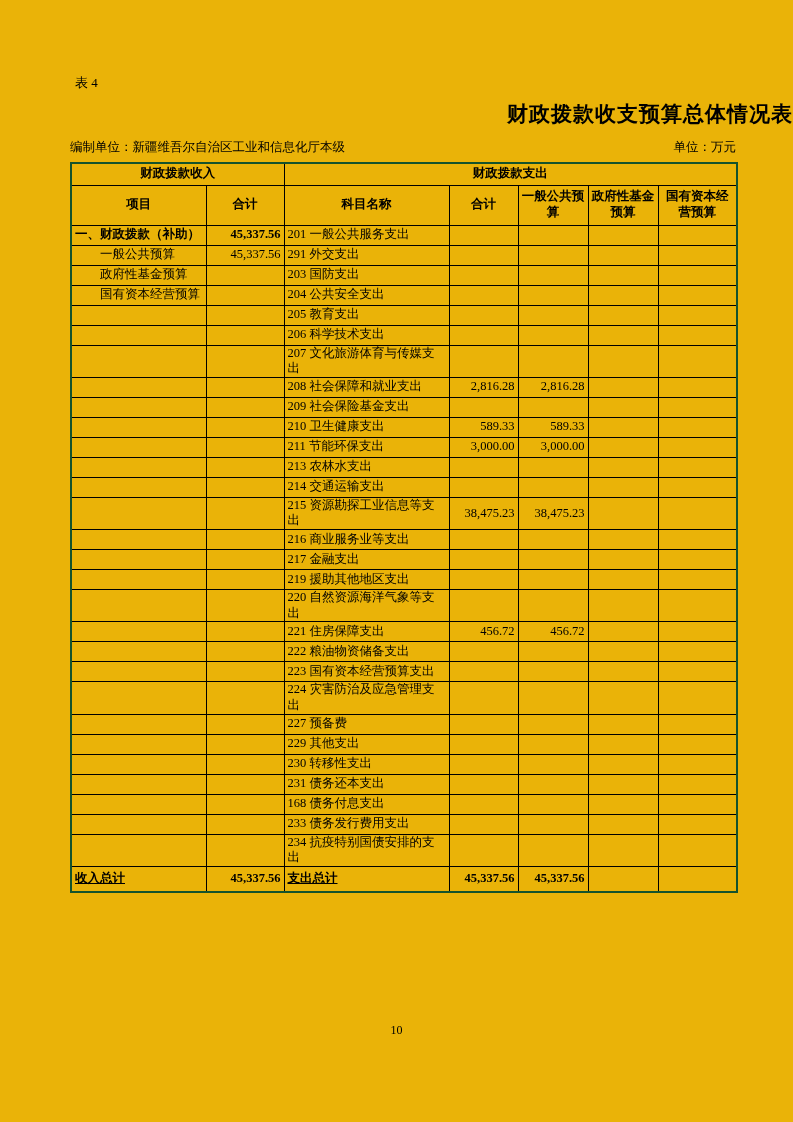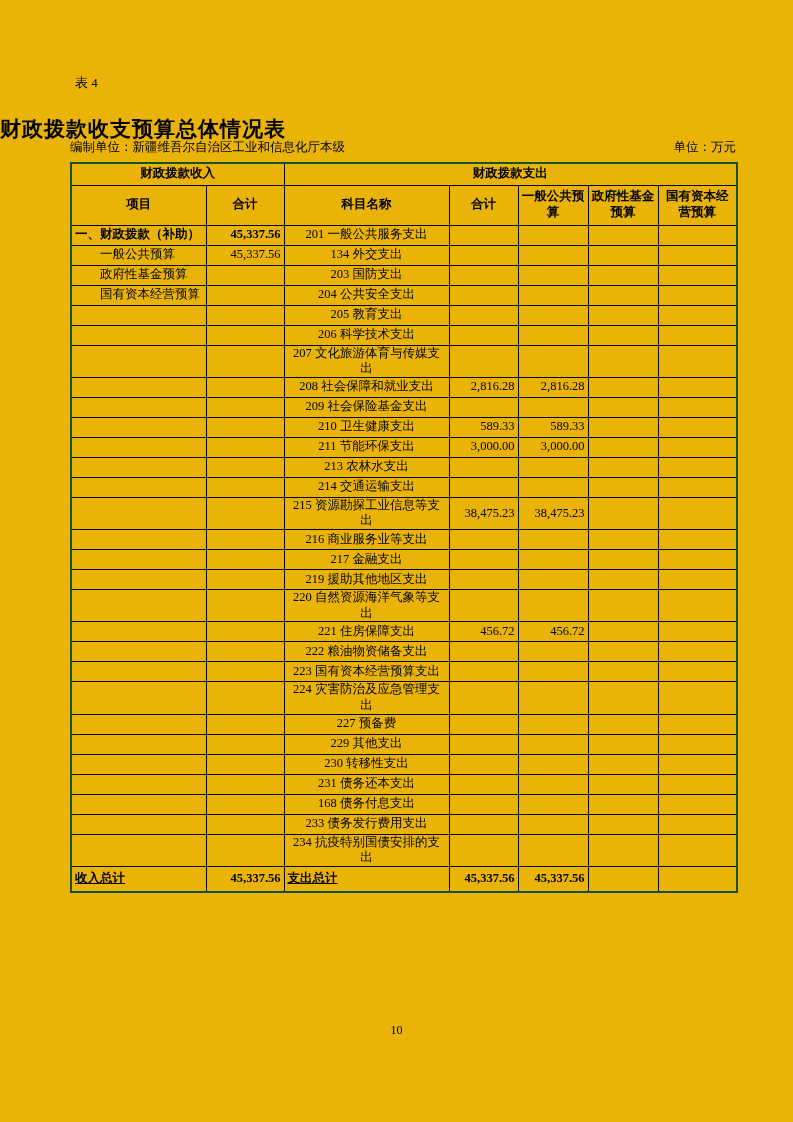--- a/index.html
+++ b/index.html
@@ -11,24 +11,23 @@
     background:#eab308;
     color:#000;
     font-family:"Liberation Serif","DejaVu Serif",serif;
   }
   .table-label {
     position:absolute; left:75px; top:74px;
     font-size:13px;
   }
   .doc-title {
     position:absolute; top:100px; left:0; width:100%;
-    text-align:left;
+    text-align:right;
     font-size:21px; font-weight:bold;
     letter-spacing:1px;
-    margin-top:15px;
   }
   .meta-row {
     position:absolute; left:70px; top:139px; width:666px;
     display:flex; justify-content:space-between;
     font-size:12.5px;
   }
   table.budget {
     position:absolute; left:70px; top:162px;
     width:666px;
     border-collapse:collapse;
@@ -43,21 +42,21 @@
     overflow:hidden;
     vertical-align:middle;
     white-space:normal;
   }
   table.budget thead th { font-weight:bold; text-align:center; }
   tr.hdr1 th { height:22px; }
   tr.hdr2 th { height:40px; padding:2px 3px; }
   tbody tr td { height:20px; }
   td.c-item { text-align:left; padding-left:5px; }
   td.c-item.indent { padding-left:28px; }
-  td.c-name { text-align:center; padding-left:2px; }
+  td.c-name { text-align:left; padding-left:2px; }
   td.c-num { text-align:right; padding-right:3px; }
   td.c-center { text-align:left;text-decoration:underline; }
   .bold { font-weight:bold; }
   tfoot td { height:26px; font-weight:bold; }
   .page-number {
     position:absolute; top:1023px; left:0; width:100%;
     text-align:center; font-size:12px;
   }
 </style>
 </head>
@@ -105,21 +104,21 @@
           <td class="c-num bold">45,337.56</td>
           <td class="c-name">201 一般公共服务支出</td>
           <td class="c-num"></td>
           <td class="c-num"></td>
           <td class="c-num"></td>
           <td class="c-num"></td>
         </tr>
         <tr>
           <td class="c-item indent">一般公共预算</td>
           <td class="c-num">45,337.56</td>
-          <td class="c-name">134 外交支出</td>
+          <td class="c-name">291 外交支出</td>
           <td class="c-num"></td>
           <td class="c-num"></td>
           <td class="c-num"></td>
           <td class="c-num"></td>
         </tr>
         <tr>
           <td class="c-item indent">政府性基金预算</td>
           <td class="c-num"></td>
           <td class="c-name">203 国防支出</td>
           <td class="c-num"></td>

